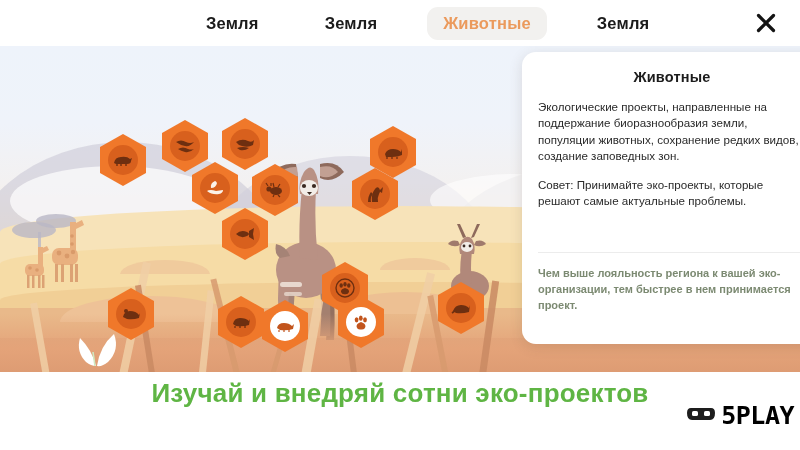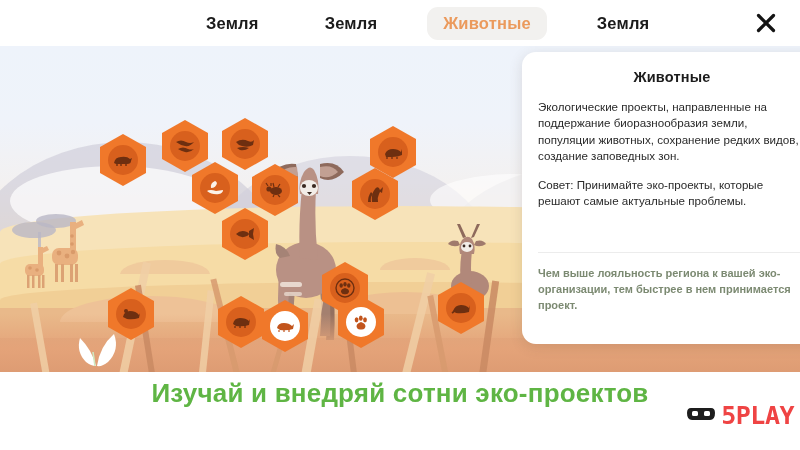--- a/index.html
+++ b/index.html
@@ -239,21 +239,21 @@
   .watermark {
     position:absolute;
     right:6px; bottom:20px;
     display:flex;align-items:center;gap:6px;
     z-index:60;
   }
   .watermark .wm-text {
     font-family:"DejaVu Sans Mono", monospace;
     font-size:25px;
     font-weight:700;
-    color:#ef4444;
+    color:#000000;
     letter-spacing:-.5px;
   }
 </style>
 </head>
 <body>
 
 <div id="app">
 
   <div class="topbar">
     <div class="tabs">

